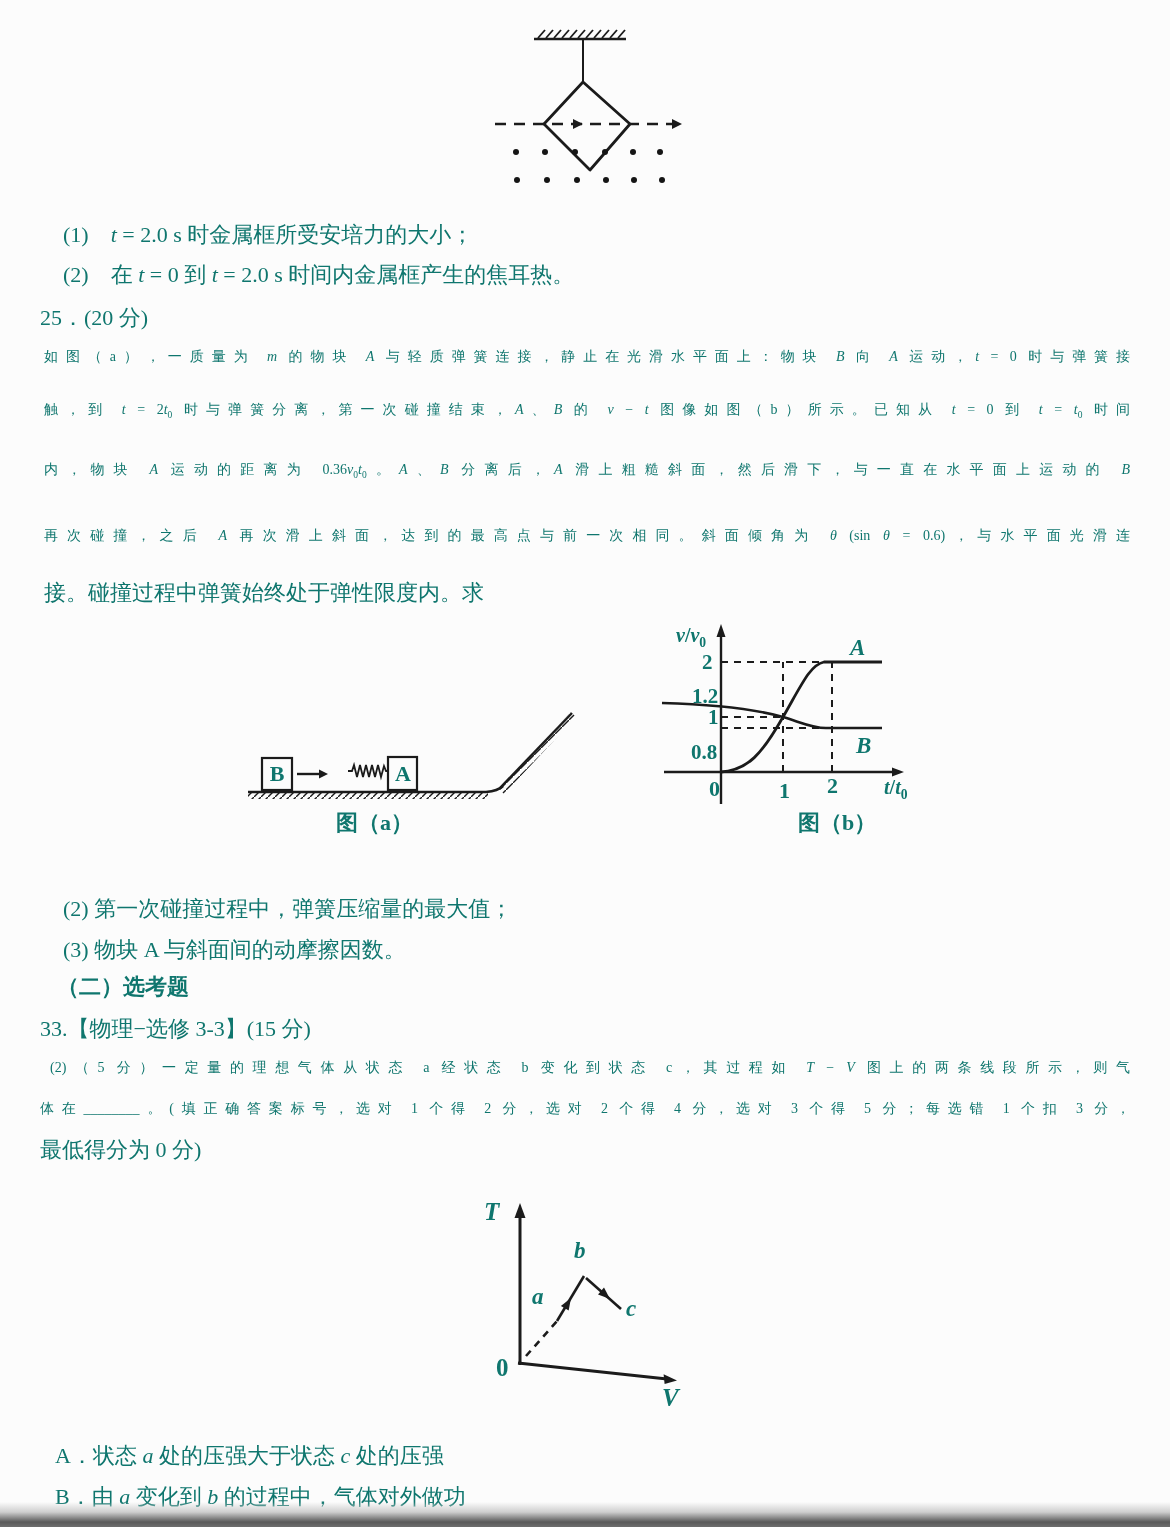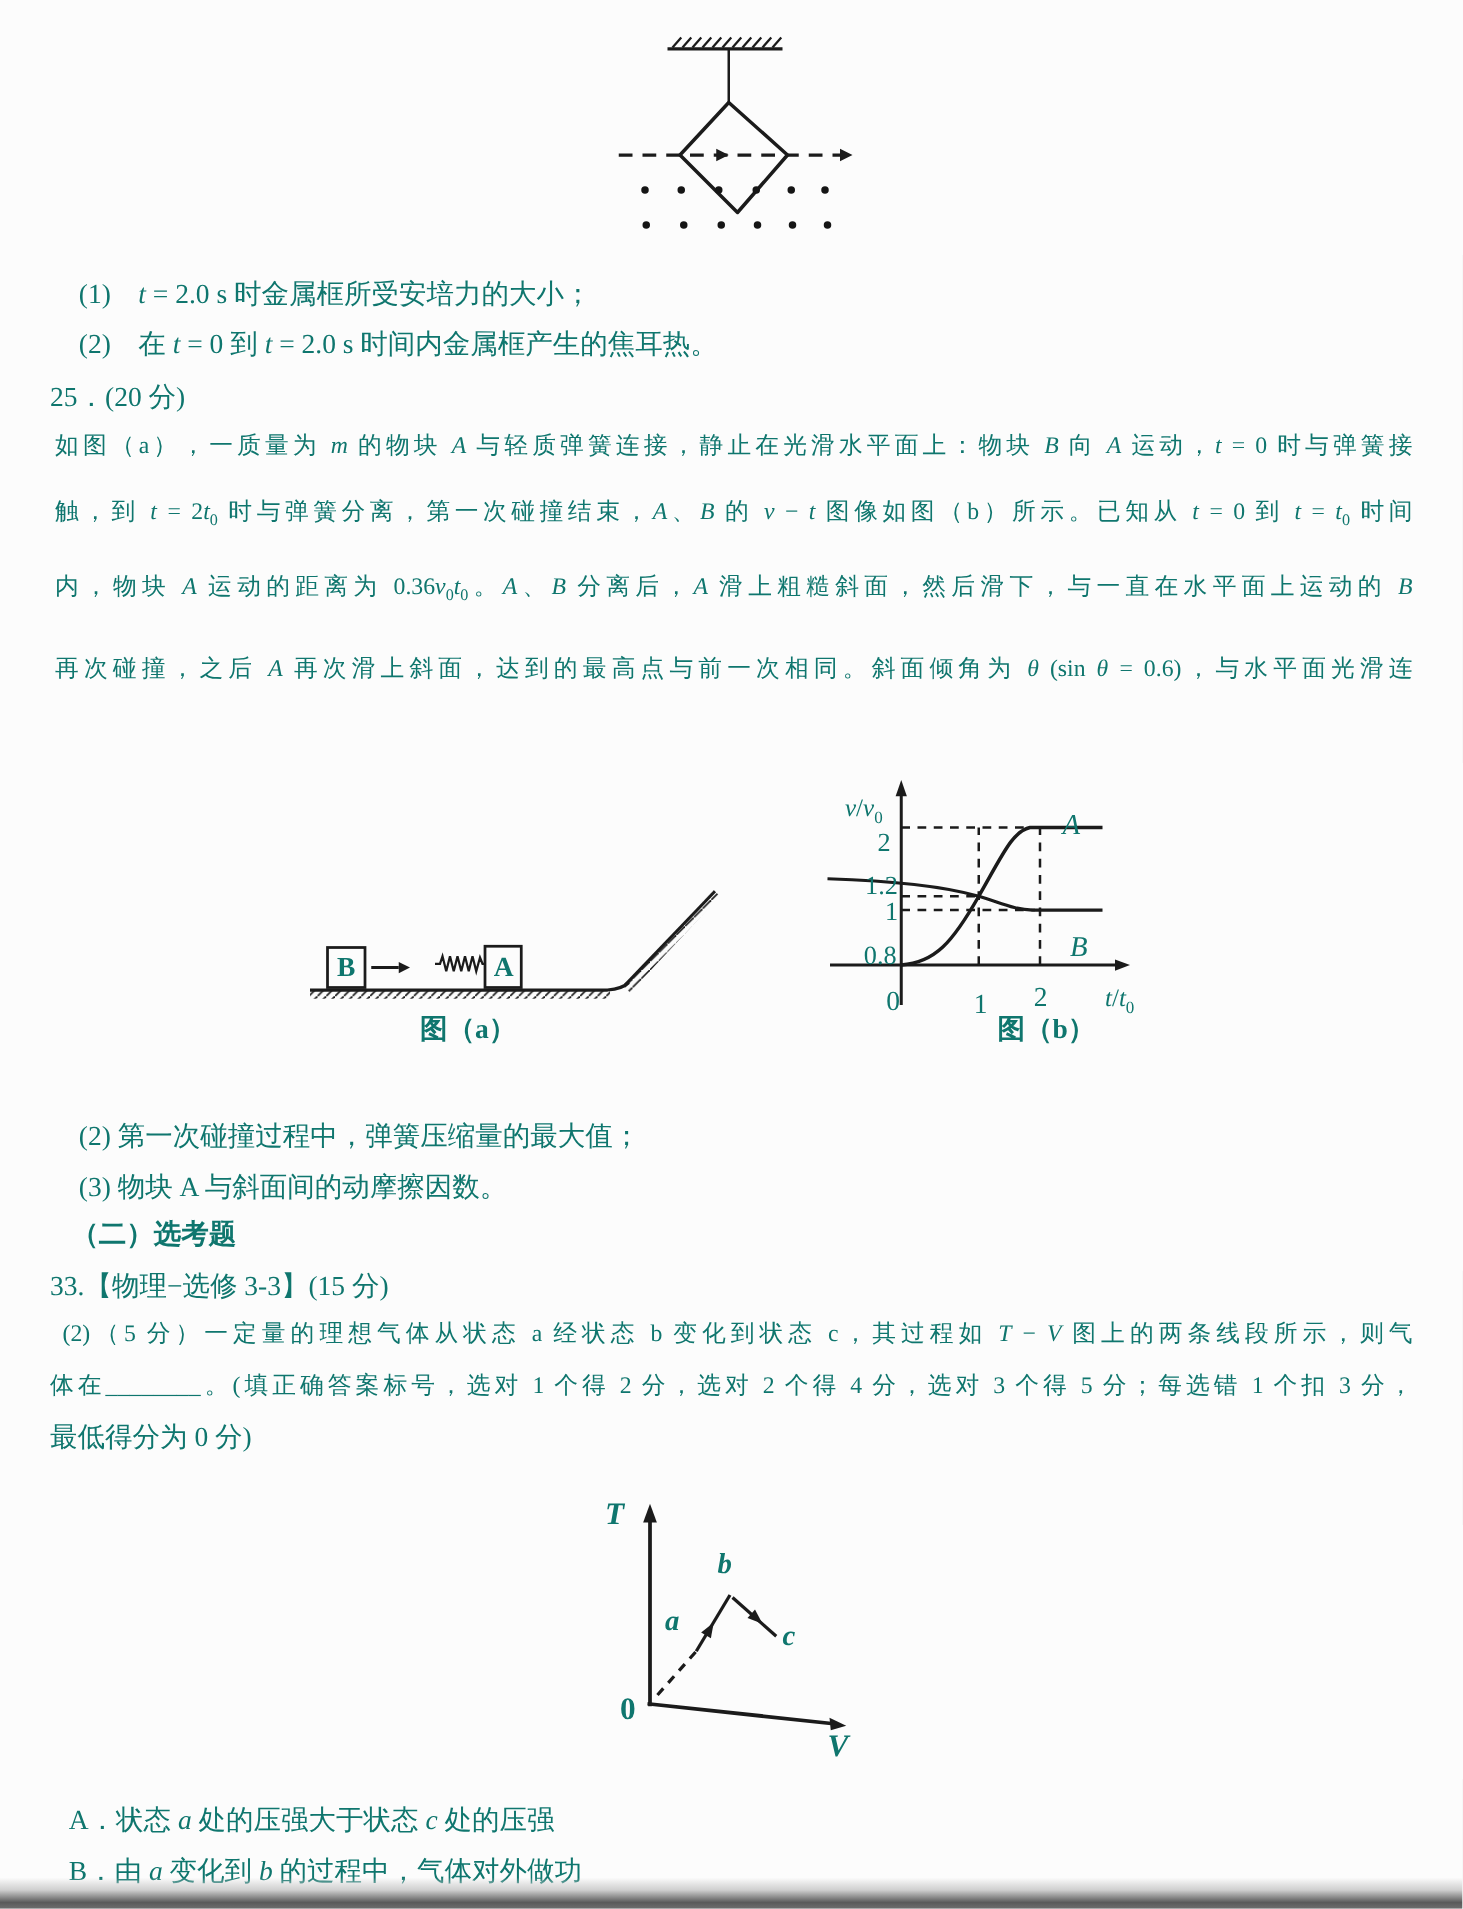--- a/index.html
+++ b/index.html
@@ -1,25 +1,25 @@
 <!DOCTYPE html>
 <html><head>
 <meta charset="utf-8">
 <style>
   html,body{margin:0;padding:0;}
   body{background:#e9e9e9;}
   #page{position:relative;width:1170px;height:1527px;background:#fcfcfc;overflow:hidden;
         font-family:"Liberation Serif","DejaVu Serif",serif;color:#0f766e;}
   .line{position:absolute;font-size:22px;line-height:30px;white-space:nowrap;}
-  .just{white-space:normal;text-align:justify;text-align-last:justify;font-size:19px;}
+  .just{white-space:normal;text-align:justify;text-align-last:justify;font-size:14px;}
   .bold{font-weight:700;}
   .i{font-style:italic;}
   sub{font-size:.68em;line-height:0;}
   .figlabel{position:absolute;font-size:22px;font-weight:600;}
-  .ticklabel{position:absolute;font-size:21px;font-weight:400;margin-top:12px;}
+  .ticklabel{position:absolute;font-size:21px;font-weight:700;}
   .blocklabel{position:absolute;display:flex;align-items:center;justify-content:center;
               font-size:22px;font-weight:600;}
   .tvlabel{position:absolute;font-size:25px;font-weight:700;}
   svg{position:absolute;overflow:visible;}
   .stroke{stroke:#1b1b1b;fill:none;}
   #bottom-bar{position:absolute;left:0;top:1502px;width:100%;height:25px;
     background:linear-gradient(180deg, rgba(252,252,252,0) 0%, #cfcfcf 40%, #5a5a5a 80%, #6e6e6e 100%);}
 </style>
 </head>
 <body>
@@ -66,20 +66,21 @@
     </g>
   </svg>
 
   <div class="line" style="left:63px;top:220px"><span>(1)　</span><span class="i">t</span><span> = 2.0 s 时金属框所受安培力的大小；</span></div>
   <div class="line" style="left:63px;top:260px"><span>(2)　在 </span><span class="i">t</span><span> = 0 到 </span><span class="i">t</span><span> = 2.0 s 时间内金属框产生的焦耳热。</span></div>
   <div class="line" style="left:40px;top:303px">25．(20 分)</div>
   <div class="line just" style="left:44px;top:342px;width:1086px"><span>如图（a），一质量为 </span><span class="i">m</span><span> 的物块 </span><span class="i">A</span><span> 与轻质弹簧连接，静止在光滑水平面上：物块 </span><span class="i">B</span><span> 向 </span><span class="i">A</span><span> 运动，</span><span class="i">t</span><span> = 0 时与弹簧接</span></div>
   <div class="line just" style="left:44px;top:395px;width:1086px"><span>触，到 </span><span class="i">t</span><span> = 2</span><span class="i">t</span><sub>0</sub><span> 时与弹簧分离，第一次碰撞结束，</span><span class="i">A</span><span>、</span><span class="i">B</span><span> 的 </span><span class="i">v</span><span> − </span><span class="i">t</span><span> 图像如图（b）所示。已知从 </span><span class="i">t</span><span> = 0 到 </span><span class="i">t</span><span> = </span><span class="i">t</span><sub>0</sub><span> 时间</span></div>
   <div class="line just" style="left:44px;top:455px;width:1086px"><span>内，物块 </span><span class="i">A</span><span> 运动的距离为 0.36</span><span class="i">v</span><sub>0</sub><span class="i">t</span><sub>0</sub><span>。</span><span class="i">A</span><span>、</span><span class="i">B</span><span> 分离后，</span><span class="i">A</span><span> 滑上粗糙斜面，然后滑下，与一直在水平面上运动的 </span><span class="i">B</span></div>
   <div class="line just" style="left:44px;top:521px;width:1086px"><span>再次碰撞，之后 </span><span class="i">A</span><span> 再次滑上斜面，达到的最高点与前一次相同。斜面倾角为 </span><span class="i">θ</span><span> (sin </span><span class="i">θ</span><span> = 0.6)，与水平面光滑连</span></div>
+  <div class="line" style="left:44px;top:578px"><span>接。碰撞过程中弹簧始终处于弹性限度内。求</span></div>
 
   <svg style="left:240px;top:622px" width="350" height="185" viewBox="0 0 350 185">
     <defs>
       <pattern id="hatch" width="7" height="7" patternUnits="userSpaceOnUse">
         <path d="M0,7 L7,0" stroke="#1b1b1b" stroke-width="1.4"></path>
       </pattern>
     </defs>
     <g>
       <rect x="8" y="170" width="240" height="7" fill="url(#hatch)"></rect>
       <path class="stroke" d="M8,170 L246,170 Q258,169 263,164" stroke-width="2.6"></path>

